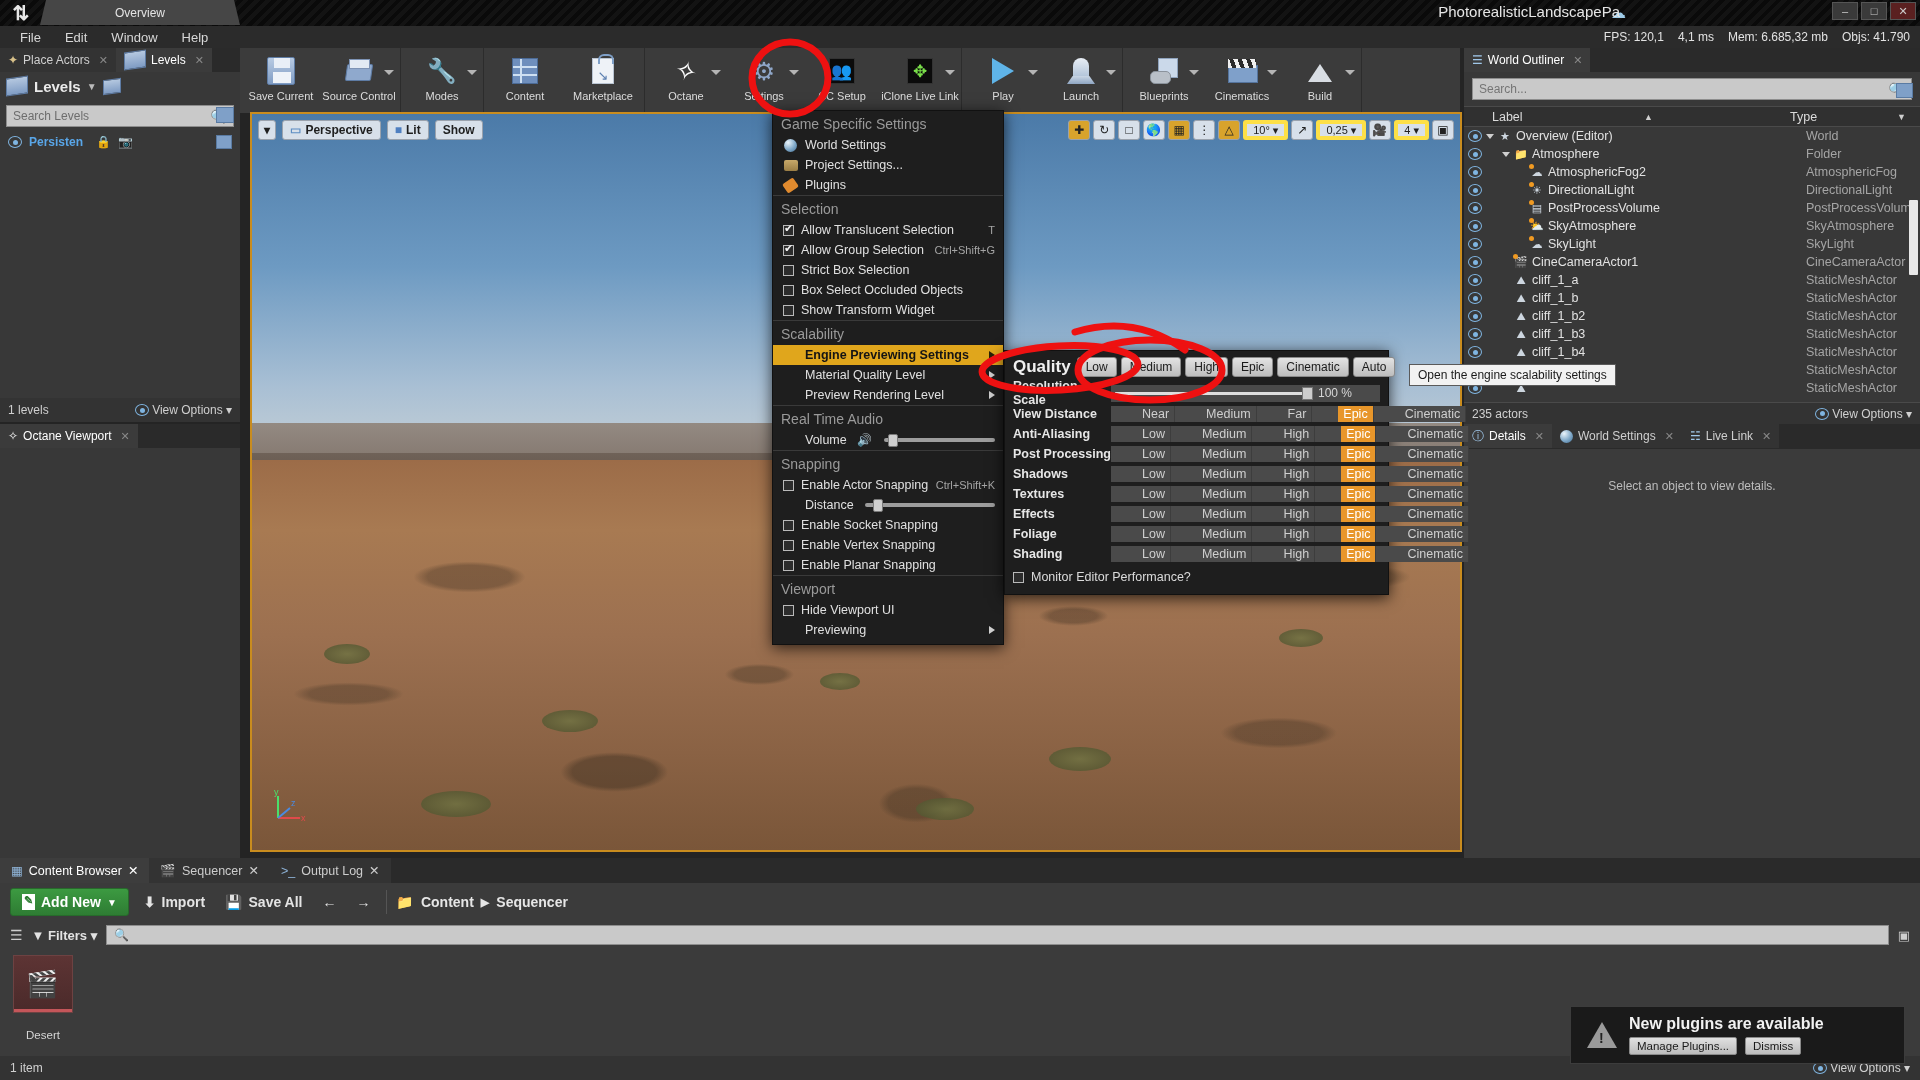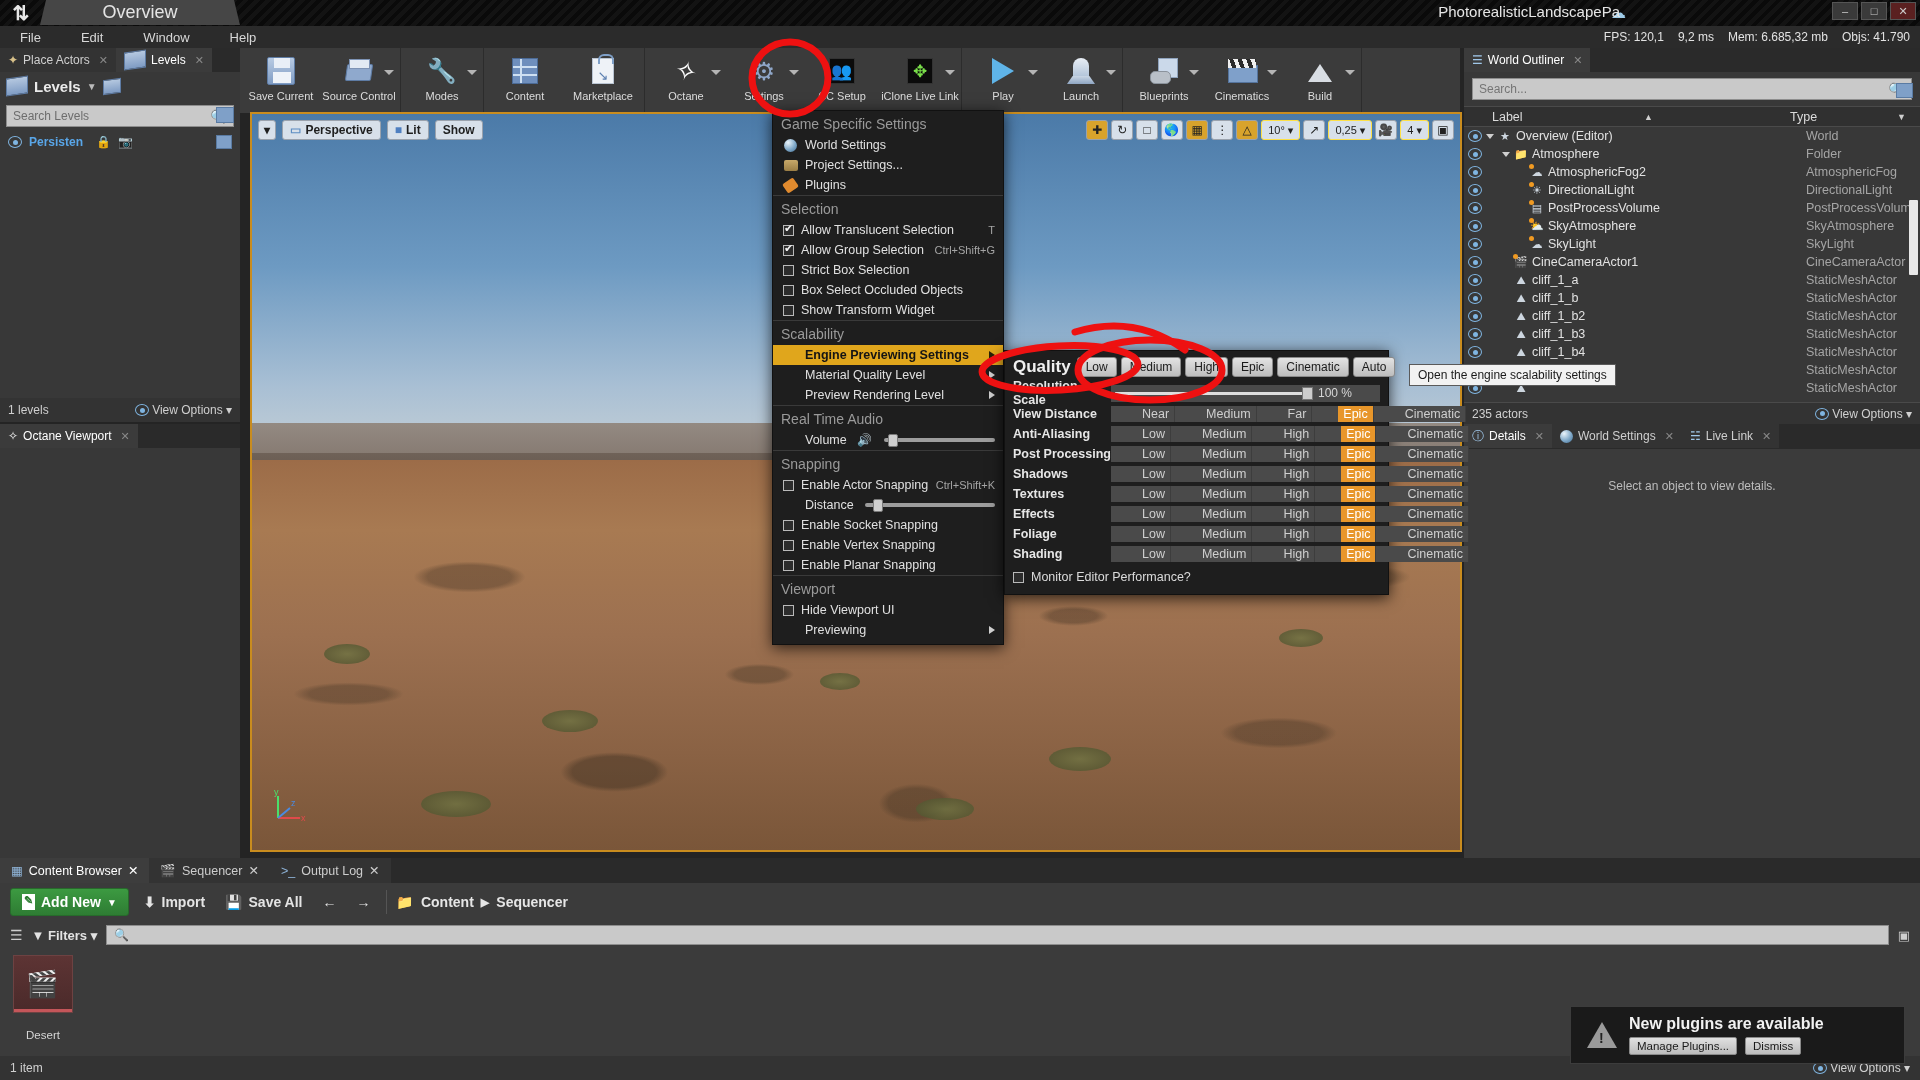--- a/index.html
+++ b/index.html
@@ -8,31 +8,31 @@
     font-family:"Liberation Sans", sans-serif; color:#d2d2d2; -webkit-font-smoothing:antialiased;}
   .app{position:relative;width:1920px;height:1080px;background:#242424;}
 
   
   .titlebar{position:absolute;left:0;top:0;width:1920px;height:26px;background:#0d0d0d;
     background-image:repeating-linear-gradient(-45deg,#131313 0 4px,#0a0a0a 4px 8px);}
   .ue-logo{position:absolute;left:6px;top:2px;width:30px;height:22px;display:flex;align-items:center;justify-content:center;
     color:#e8e8e8;font-family:"Liberation Serif",serif;font-size:20px;font-weight:bold;}
   .proj-tab{position:absolute;left:40px;top:0;width:200px;height:25px;background:#464646;
     border-radius:0 0 0 0;clip-path:polygon(6px 0,194px 0,200px 25px,0 25px);
-    display:flex;align-items:center;justify-content:center;font-size:18px;color:#e4e4e4;}
+    display:flex;align-items:center;justify-content:center;font-size:12px;color:#e4e4e4;}
   .proj-name{position:absolute;right:300px;top:3px;font-size:15px;color:#e6e6e6;}
   .win-btns{position:absolute;right:4px;top:2px;display:flex;gap:3px;}
   .win-btn{width:26px;height:18px;background:#3a3a3a;color:#ccc;font-size:11px;display:flex;
     align-items:center;justify-content:center;border:1px solid #555;}
   .win-btn.close{background:#5a2020;}
   .cloud-ico{position:absolute;right:285px;top:4px;width:24px;height:18px;color:#9ecbe8;font-size:15px;}
 
   
   .menubar{position:absolute;left:0;top:26px;width:1920px;height:22px;background:#2b2b2b;
-    display:flex;align-items:center;padding-left:8px;gap:16px;}
+    display:flex;align-items:center;padding-left:8px;gap:0;}
   .menubar .mi{padding:2px 12px;font-size:13px;color:#d8d8d8;}
 
   
   .perfbar{position:absolute;right:0;top:26px;height:22px;display:flex;align-items:center;
     gap:14px;padding-right:10px;font-size:12px;color:#e2e2e2;}
 
   
   .toolbar{position:absolute;left:240px;top:48px;width:1220px;height:65px;background:#3b3b3b;
     display:flex;align-items:stretch;}
   .tb-group{display:flex;align-items:stretch;border-right:1px solid #2c2c2c;padding:0 2px;}
@@ -120,21 +120,21 @@
       radial-gradient(ellipse at 8% 60%,rgba(52,42,30,.3) 0 2.5%,transparent 3.5%),
       radial-gradient(ellipse at 92% 30%,rgba(66,52,36,.3) 0 2%,transparent 3%);}
   .bush{position:absolute;border-radius:50%;background:radial-gradient(#6d7342,#4a4f2c);opacity:.8;}
   .vp-toolbar-l{position:absolute;left:6px;top:6px;display:flex;gap:6px;align-items:center;}
   .vp-btn{height:20px;background:rgba(235,238,242,.88);border:1px solid #9aa2ad;border-radius:3px;
     display:flex;align-items:center;gap:4px;padding:0 7px;font-size:12px;color:#1e1e1e;font-weight:600;}
   .vp-toolbar-r{position:absolute;right:6px;top:6px;display:flex;gap:3px;align-items:center;}
   .vp-sq{width:22px;height:20px;background:rgba(235,238,242,.88);border:1px solid #9aa2ad;border-radius:3px;
     display:flex;align-items:center;justify-content:center;font-size:12px;color:#222;}
   .vp-sq.on{background:#d8a32c;}
-  .vp-wide{height:20px;background:rgba(235,238,242,.88);border:1px solid #fde047;border-radius:3px;
+  .vp-wide{height:20px;background:rgba(235,238,242,.88);border:4px solid #fde047;border-radius:3px;
     display:flex;align-items:center;gap:3px;padding:0 6px;font-size:11px;color:#222;}
   .axis{position:absolute;left:18px;bottom:24px;width:40px;height:40px;}
 
   
   .menu{position:absolute;left:772px;top:110px;width:232px;background:#1e1e1e;border:1px solid #111;
     box-shadow:0 3px 14px rgba(0,0,0,.7);z-index:40;padding-bottom:4px;}
   .m-sec{font-size:14px;color:#9a9a9a;padding:5px 8px 3px 8px;border-top:1px solid #3a3a3a;}
   .m-sec.first{border-top:none;}
   .m-row{display:flex;align-items:center;gap:7px;padding:3px 8px 3px 10px;font-size:12.5px;color:#e0e0e0;position:relative;}
   .m-row.hl{background:#e0a61c;color:#141414;font-weight:600;}
@@ -254,21 +254,21 @@
   </div>
 
   <div class="menubar">
     <div class="mi">File</div>
     <div class="mi">Edit</div>
     <div class="mi">Window</div>
     <div class="mi">Help</div>
   </div>
   <div class="perfbar">
     <span>FPS: 120,1</span>
-    <span>9,2 ms</span>
+    <span>4,1 ms</span>
     <span>Mem: 6.685,32 mb</span>
     <span>Objs: 41.790</span>
   </div>
 
   <div class="toolbar" id="toolbar">
       <div class="tb-group">
         <div class="tb-item">
           <div class="tb-ico">
             <div class="ic-save"></div>
           </div>

